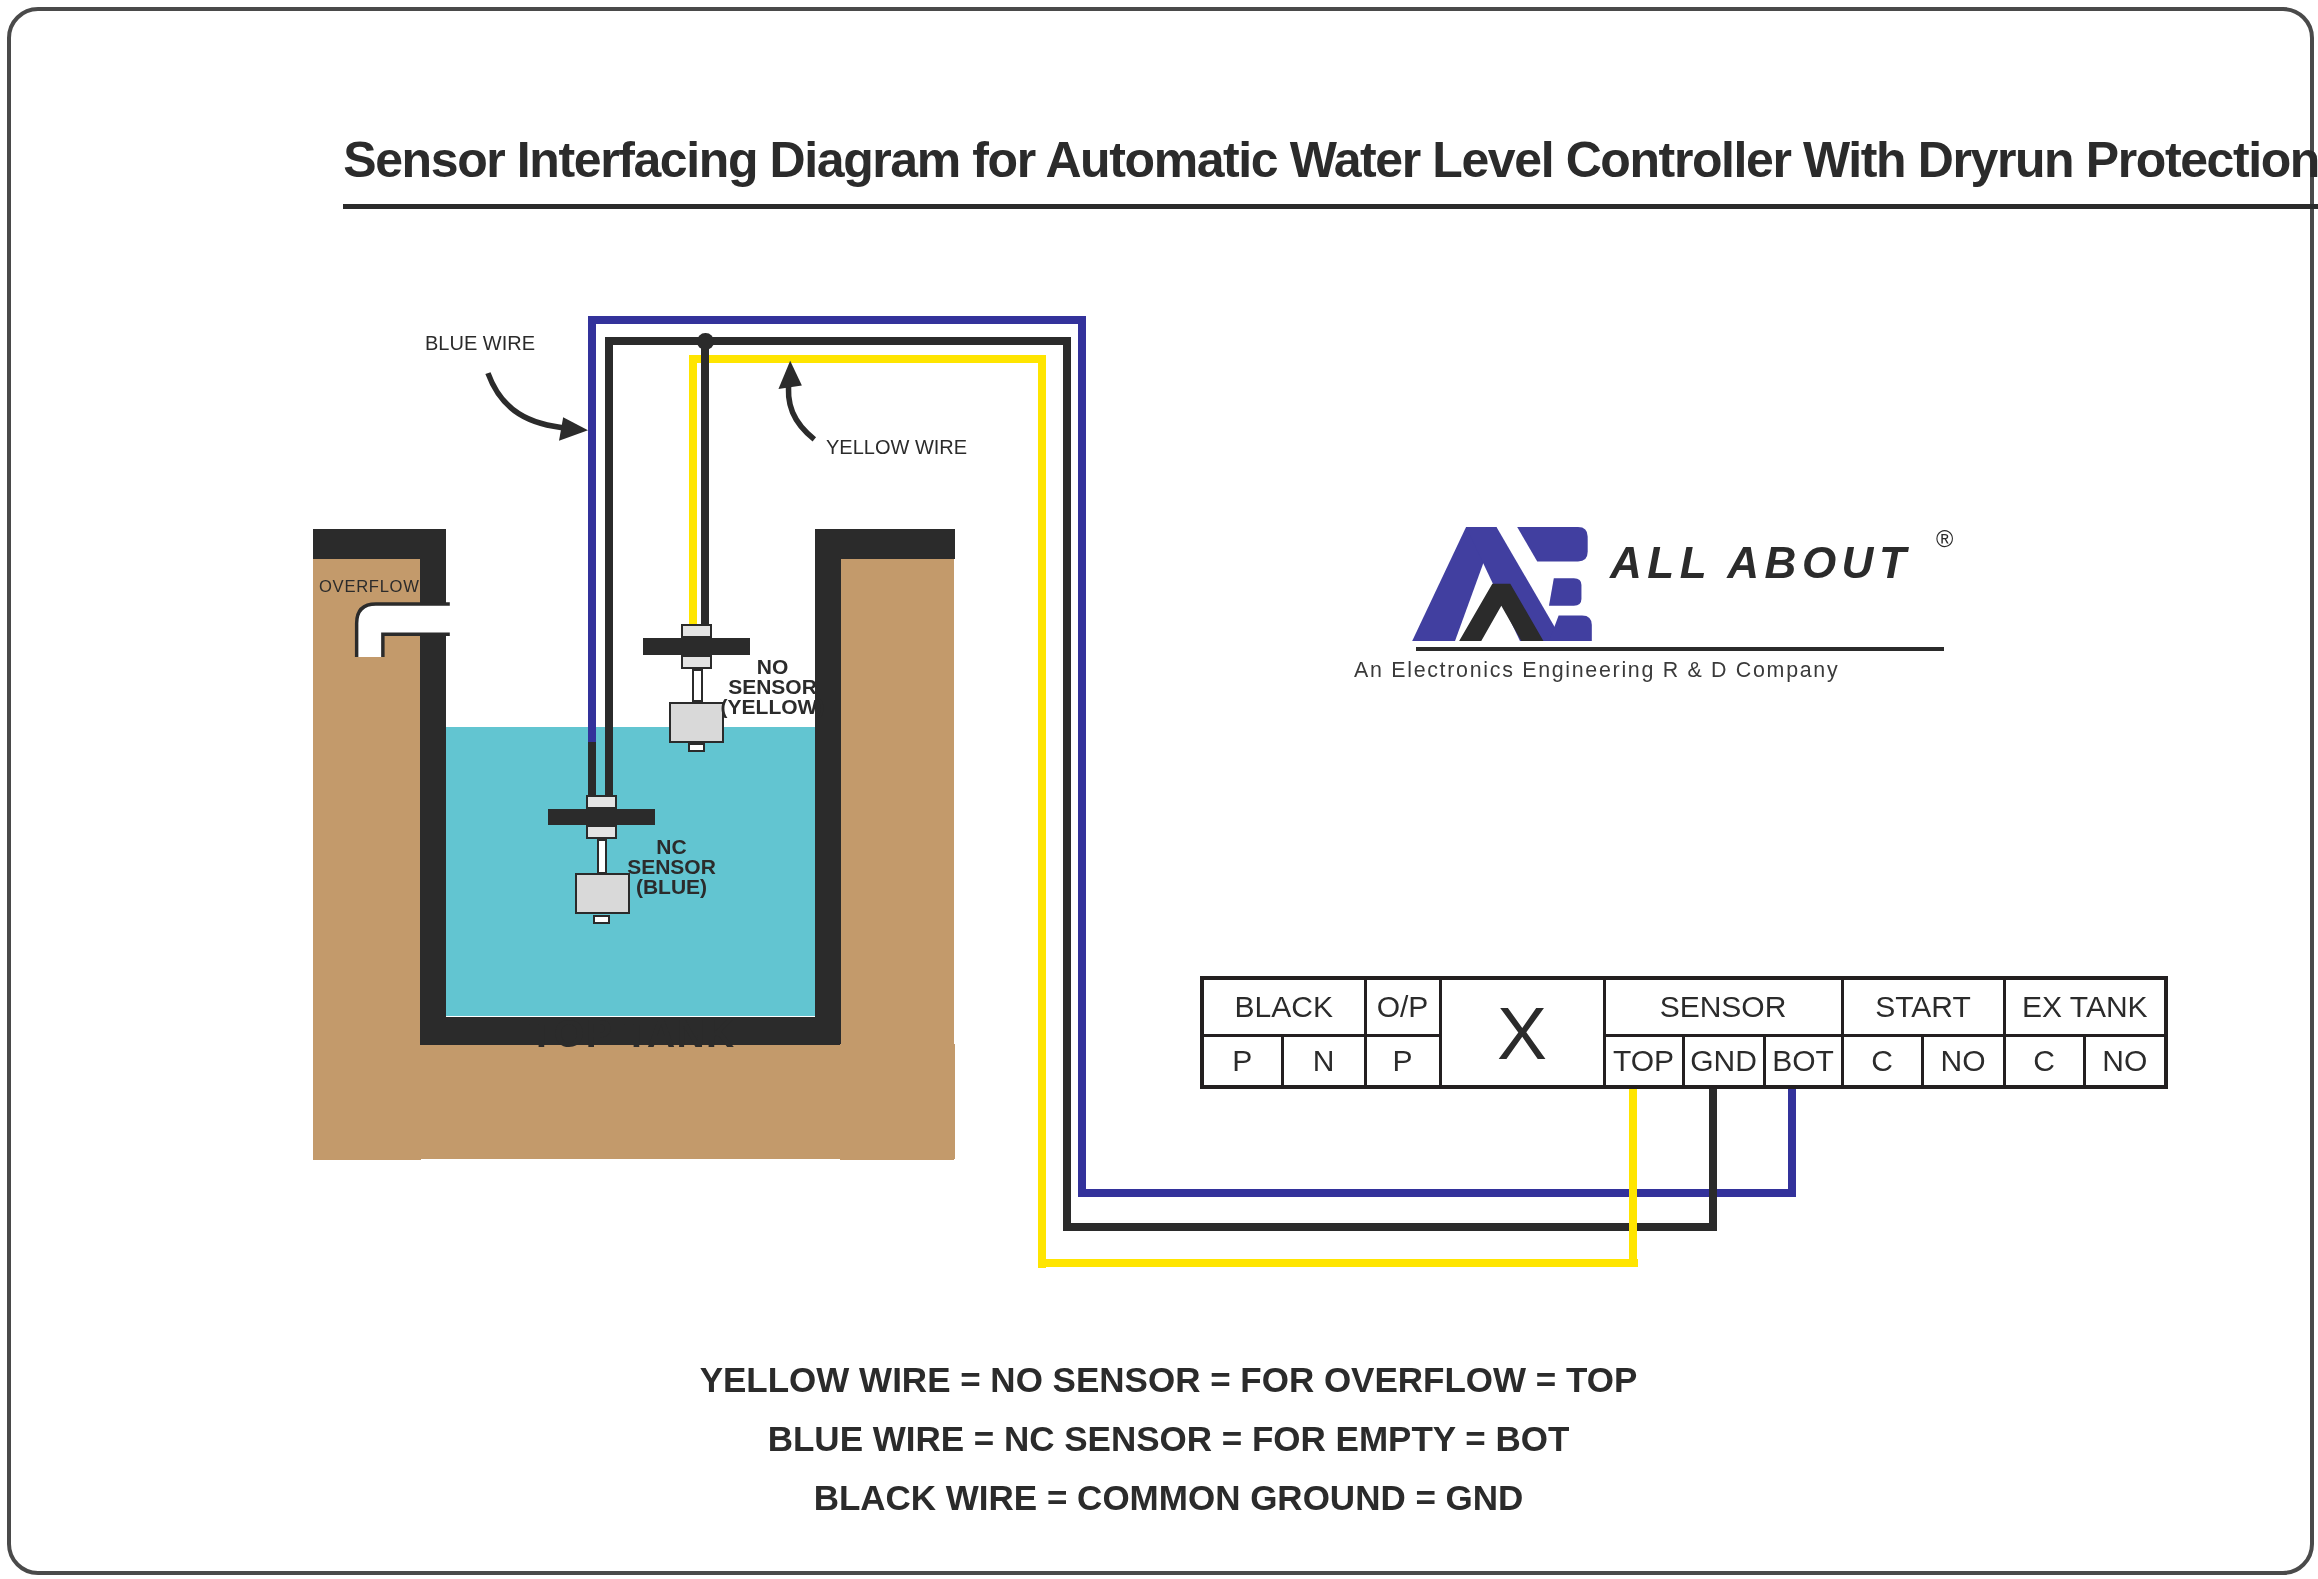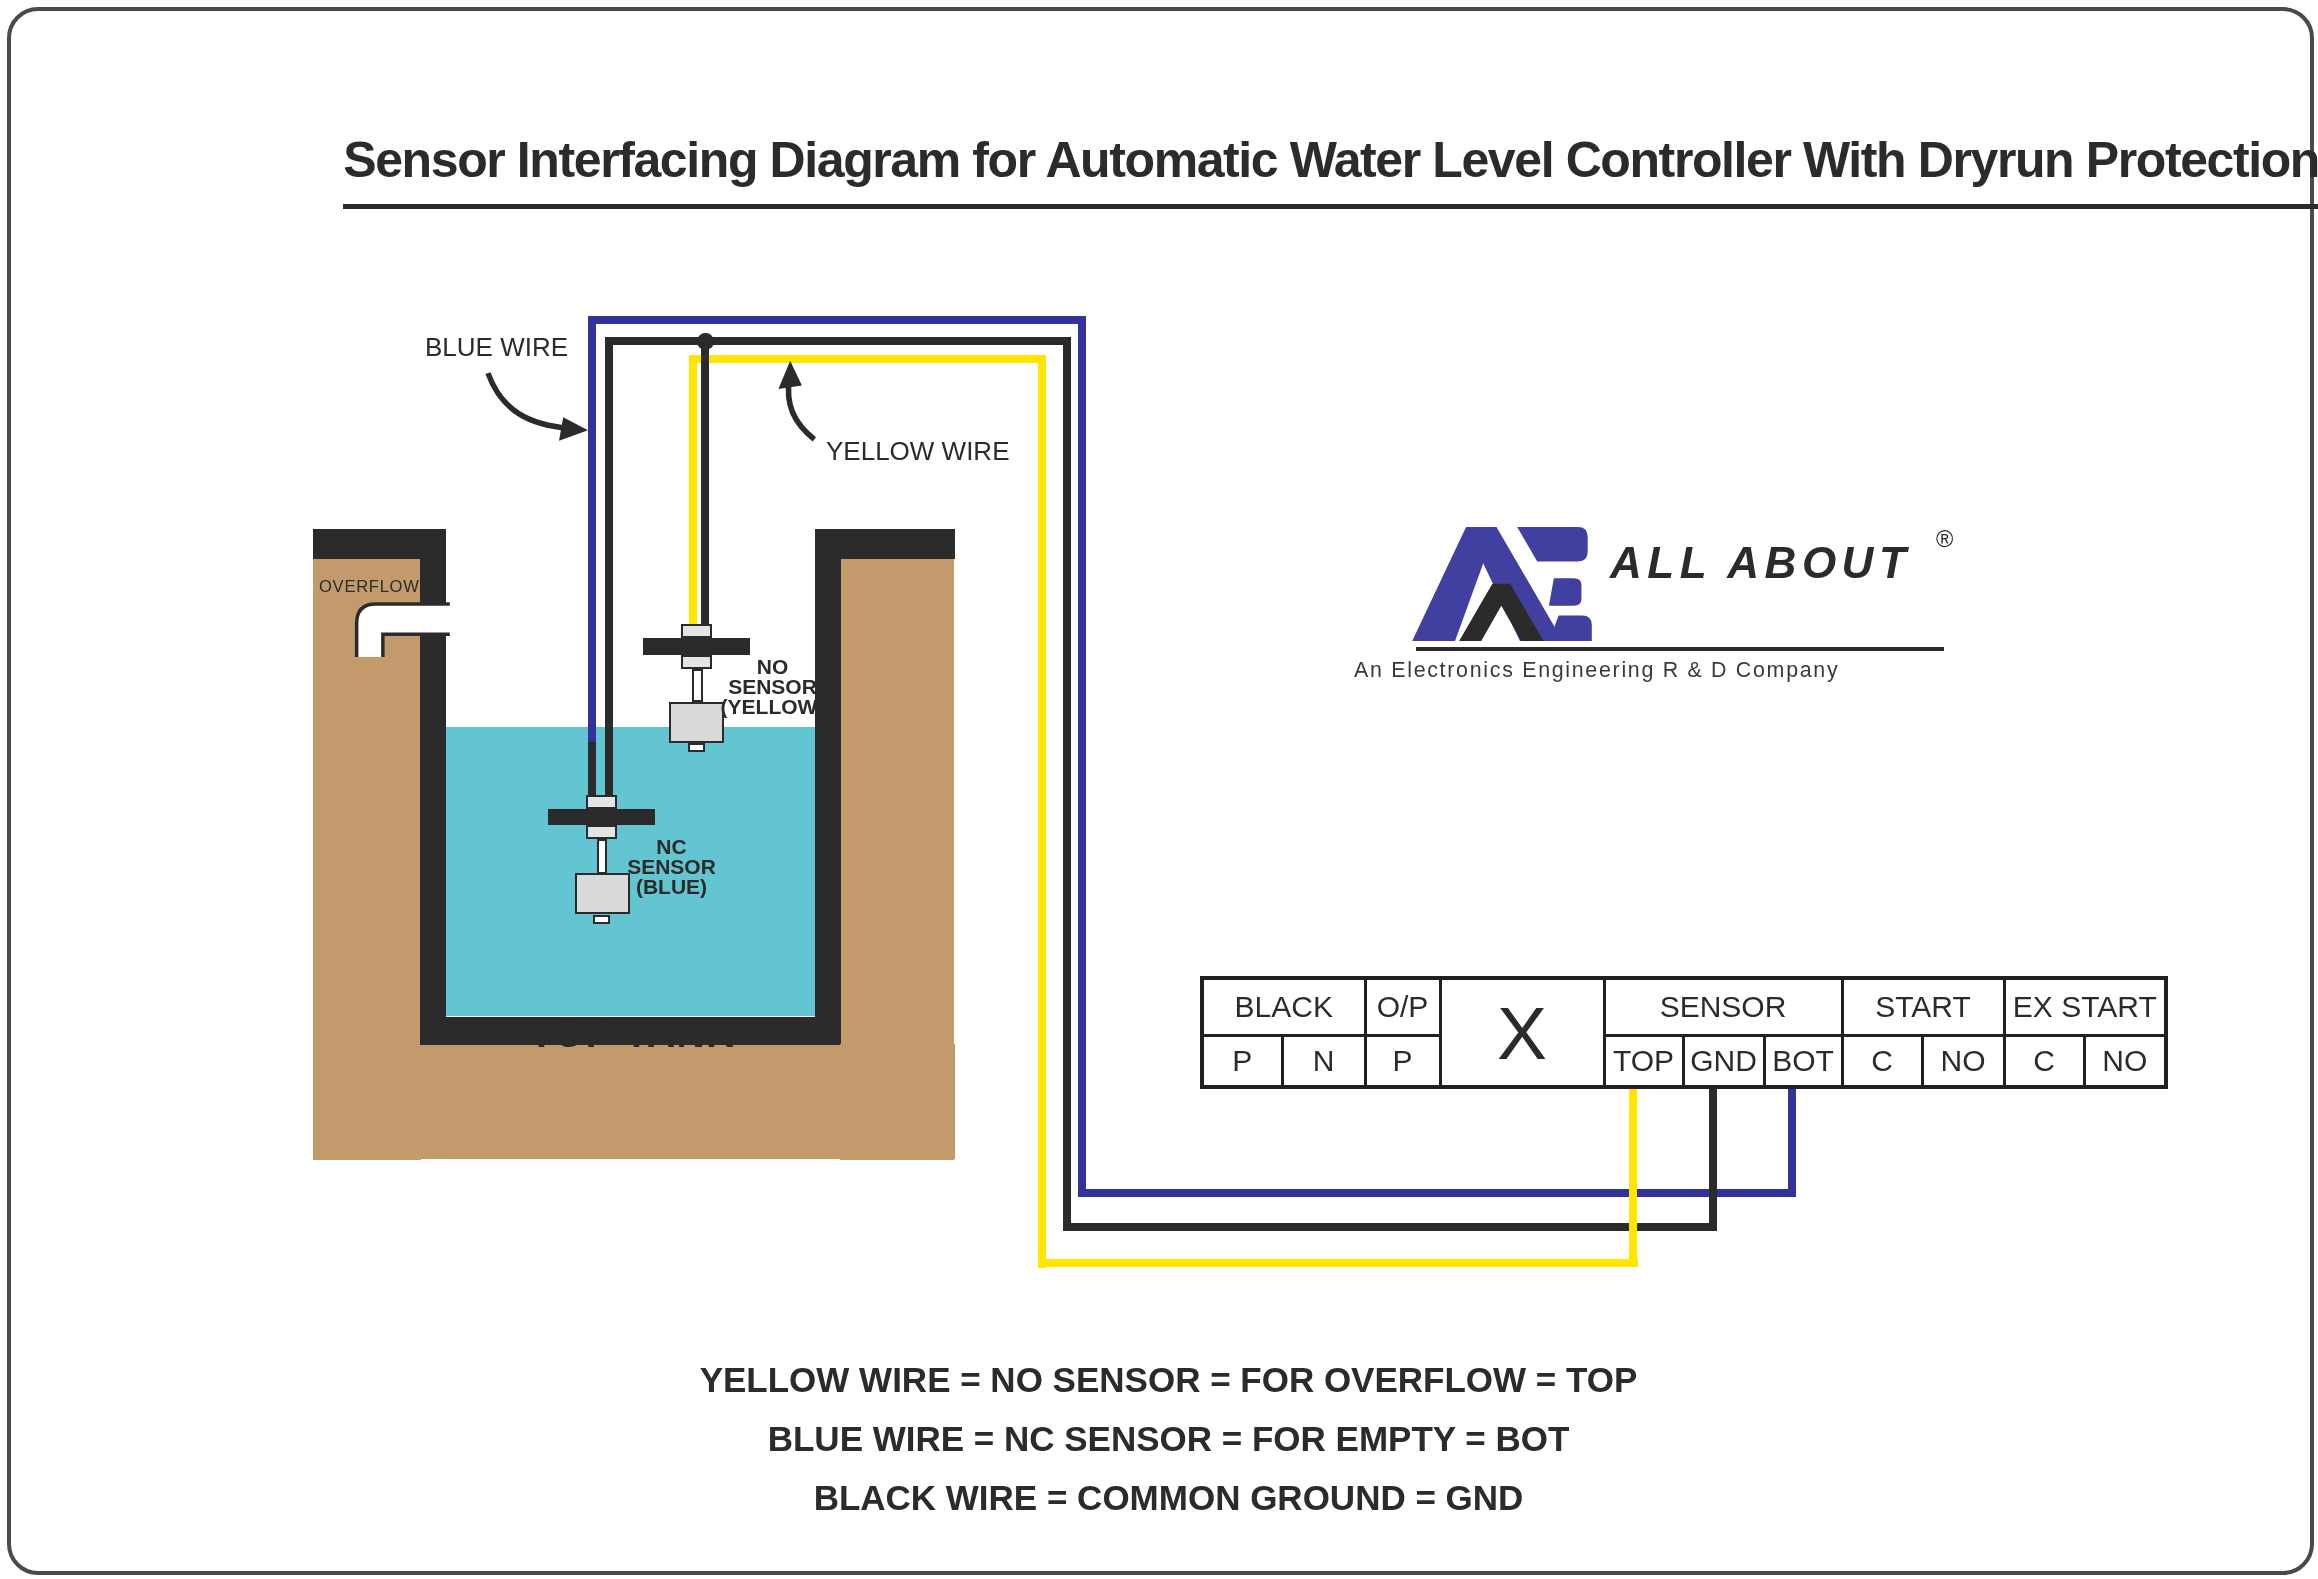--- a/index.html
+++ b/index.html
@@ -22,21 +22,21 @@
   .dot{position:absolute;width:16.6px;height:16.6px;border-radius:50%;background:var(--wire-black,#2b2b2b);}
   
   .nut{position:absolute;background:#e4e4e4;border:2.1px solid #2b2b2b;box-sizing:border-box;}
   .bracket{position:absolute;background:#2b2b2b;}
   .stem{position:absolute;background:#ffffff;border:2.1px solid #2b2b2b;box-sizing:border-box;}
   .float{position:absolute;background:var(--float-gray,#d9d9d9);border:2.8px solid #2b2b2b;box-sizing:border-box;}
   .tip{position:absolute;background:#ffffff;border:2.1px solid #2b2b2b;box-sizing:border-box;}
   .senslabel{position:absolute;font-weight:bold;font-size:21px;line-height:20px;text-align:center;white-space:pre-line;}
   .ovf{font-size:16.6px;letter-spacing:0.7px;}
   .toptank{font-weight:bold;font-size:39px;letter-spacing:1.4px;text-align:center;}
-  .wirelabel{font-size:26px;white-space:nowrap;}
+  .wirelabel{font-size:20px;white-space:nowrap;}
   
   .term{border-collapse:collapse;table-layout:fixed;background:#fff;}
   .term th,.term td{border:3.5px solid #231f20;text-align:center;font-weight:normal;
                     font-size:30px;white-space:nowrap;padding:0;overflow:hidden;}
   .term{border:4.8px solid #231f20;}
   .term .hrow th{height:54px;}
   .term .brow td{height:48px;}
   .term .xcell{font-size:75px;}
   
   .legend{left:0;top:1350px;width:2337px;text-align:center;font-weight:bold;font-size:35px;line-height:59px;white-space:nowrap;}
@@ -157,21 +157,21 @@
         <col style="width:80px">
         <col style="width:82px">
     </colgroup>
     <tbody>
         <tr class="hrow">
       <th colspan="2">BLACK</th>
       <th>O/P</th>
       <th colspan="2" rowspan="2" class="xcell">X</th>
       <th colspan="3">SENSOR</th>
       <th colspan="2">START</th>
-      <th colspan="2">EX START</th>
+      <th colspan="2">EX TANK</th>
     </tr>
     <tr class="brow">
       <td>P</td>
       <td>N</td>
       <td>P</td>
       <td>TOP</td>
       <td>GND</td>
       <td>BOT</td>
       <td>C</td>
       <td>NO</td>

